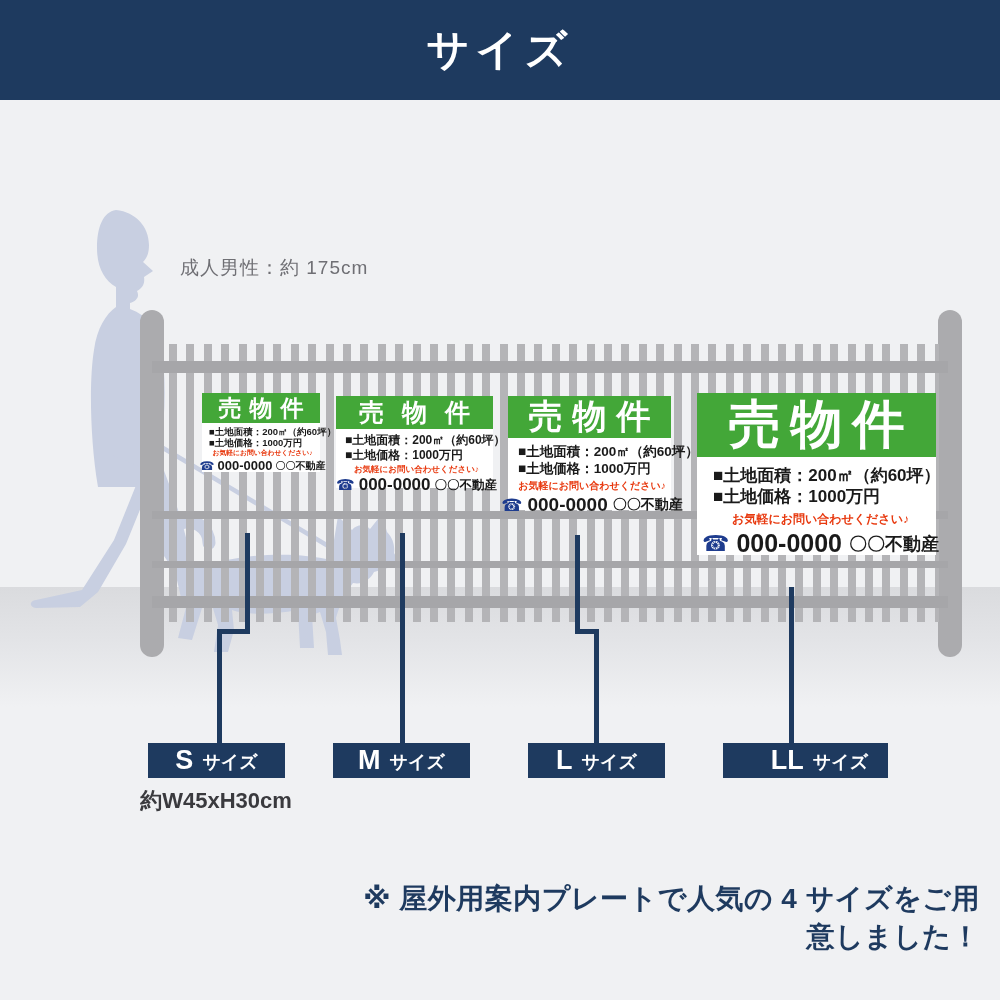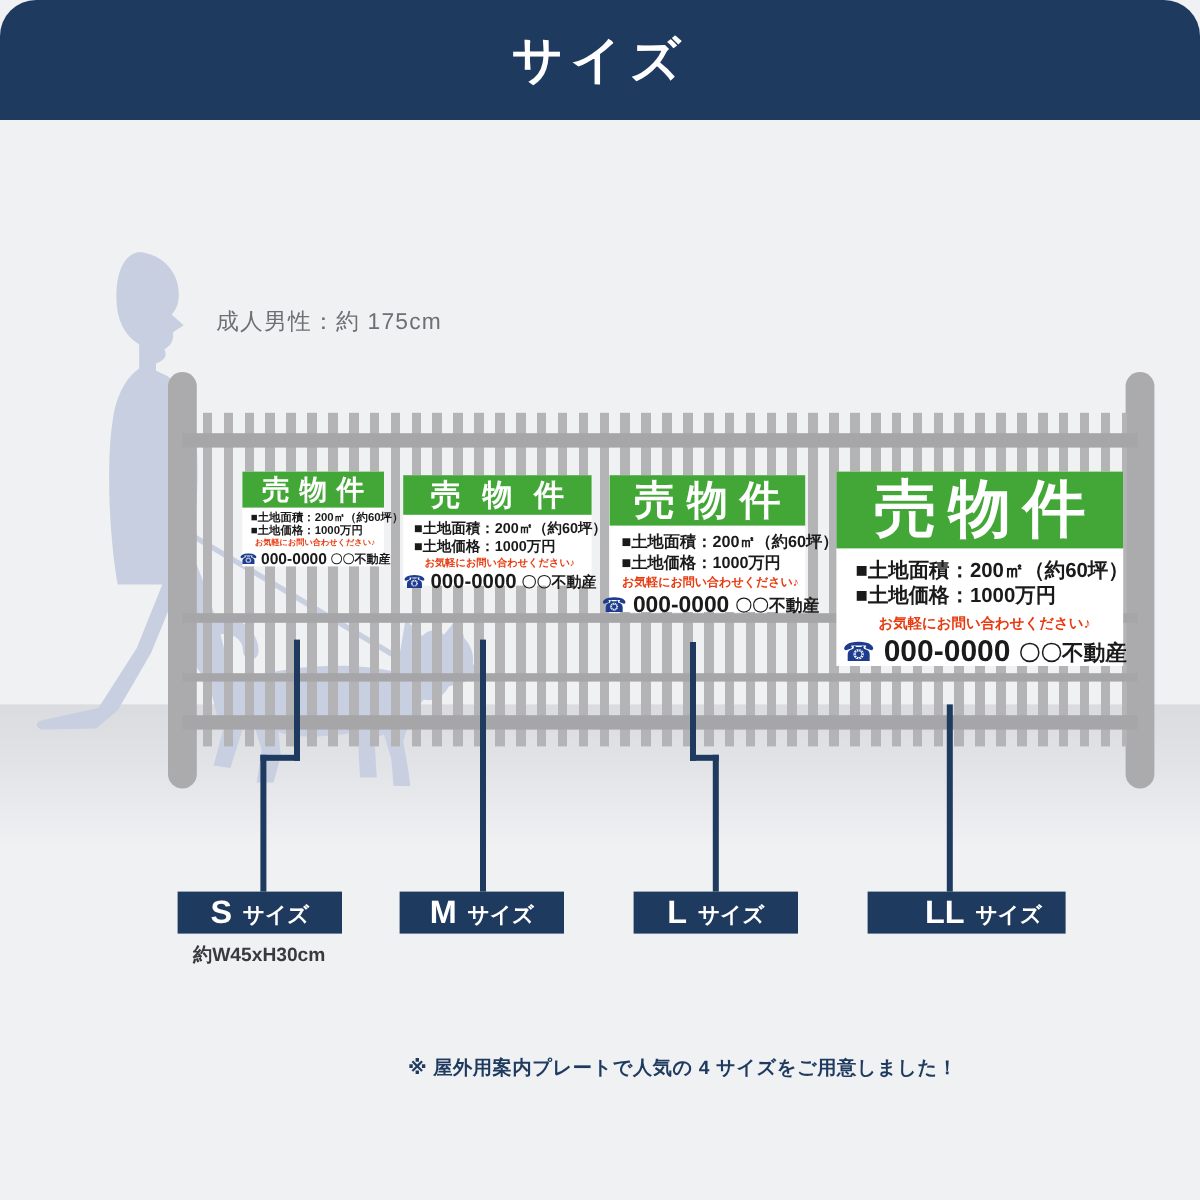--- a/index.html
+++ b/index.html
@@ -1,17 +1,17 @@
 <!DOCTYPE html>
 <html><head>
 <meta charset="utf-8">
 <style>
   html,body{margin:0;padding:0;background:#f0f1f3;}
   .stage{position:relative;width:1000px;height:1000px;overflow:hidden;background:#f0f1f3;
-         font-family:"Liberation Sans","DejaVu Sans",sans-serif;border-radius:30px;}
+         font-family:"Liberation Sans","DejaVu Sans",sans-serif;}
   .abs{position:absolute;}
 
   
   .header{left:0;top:0;width:1000px;height:100px;background:#1e3a5f;display:flex;
           align-items:center;justify-content:center;z-index:10;}
   .header-title{color:#ffffff;font-size:42px;font-weight:bold;letter-spacing:6px;}
 
   
   .ref-label{left:180px;top:255px;font-size:19px;color:#6f6f74;letter-spacing:1px;z-index:3;}
 
@@ -81,24 +81,24 @@
   
   .conn{background:#1e3a5f;z-index:7;}
 
   
   .size-box{top:743px;width:137px;height:35px;background:#1e3a5f;color:#ffffff;z-index:8;
             display:flex;align-items:center;justify-content:center;gap:9px;}
   .size-letter{font-size:27px;font-weight:bold;}
   .size-suffix{font-size:18px;font-weight:bold;padding-top:3px;}
   .box-s{left:148px;} .box-m{left:333px;} .box-l{left:528px;} .box-ll{left:723px;padding-left:28px;}
 
-  .dims{top:786px;width:220px;text-align:center;font-size:16px;font-weight:bold;color:#3a3a3e;z-index:8;}
+  .dims{top:786px;width:220px;text-align:center;font-size:22px;font-weight:bold;color:#3a3a3e;z-index:8;}
   .dims-s{left:106px;} .dims-m{left:290px;} .dims-l{left:486px;} .dims-ll{left:681px;}
 
-  .note{left:340px;top:880px;width:640px;text-align:left;font-size:16px;font-weight:bold;
+  .note{left:340px;top:880px;width:640px;text-align:right;font-size:28px;font-weight:bold;
         color:#1e3a5f;z-index:8;letter-spacing:0.5px;}
 </style>
 </head>
 <body>
 
 <div class="stage">
 
   <div class="abs header">
     <span class="header-title">サイズ</span>
   </div>

